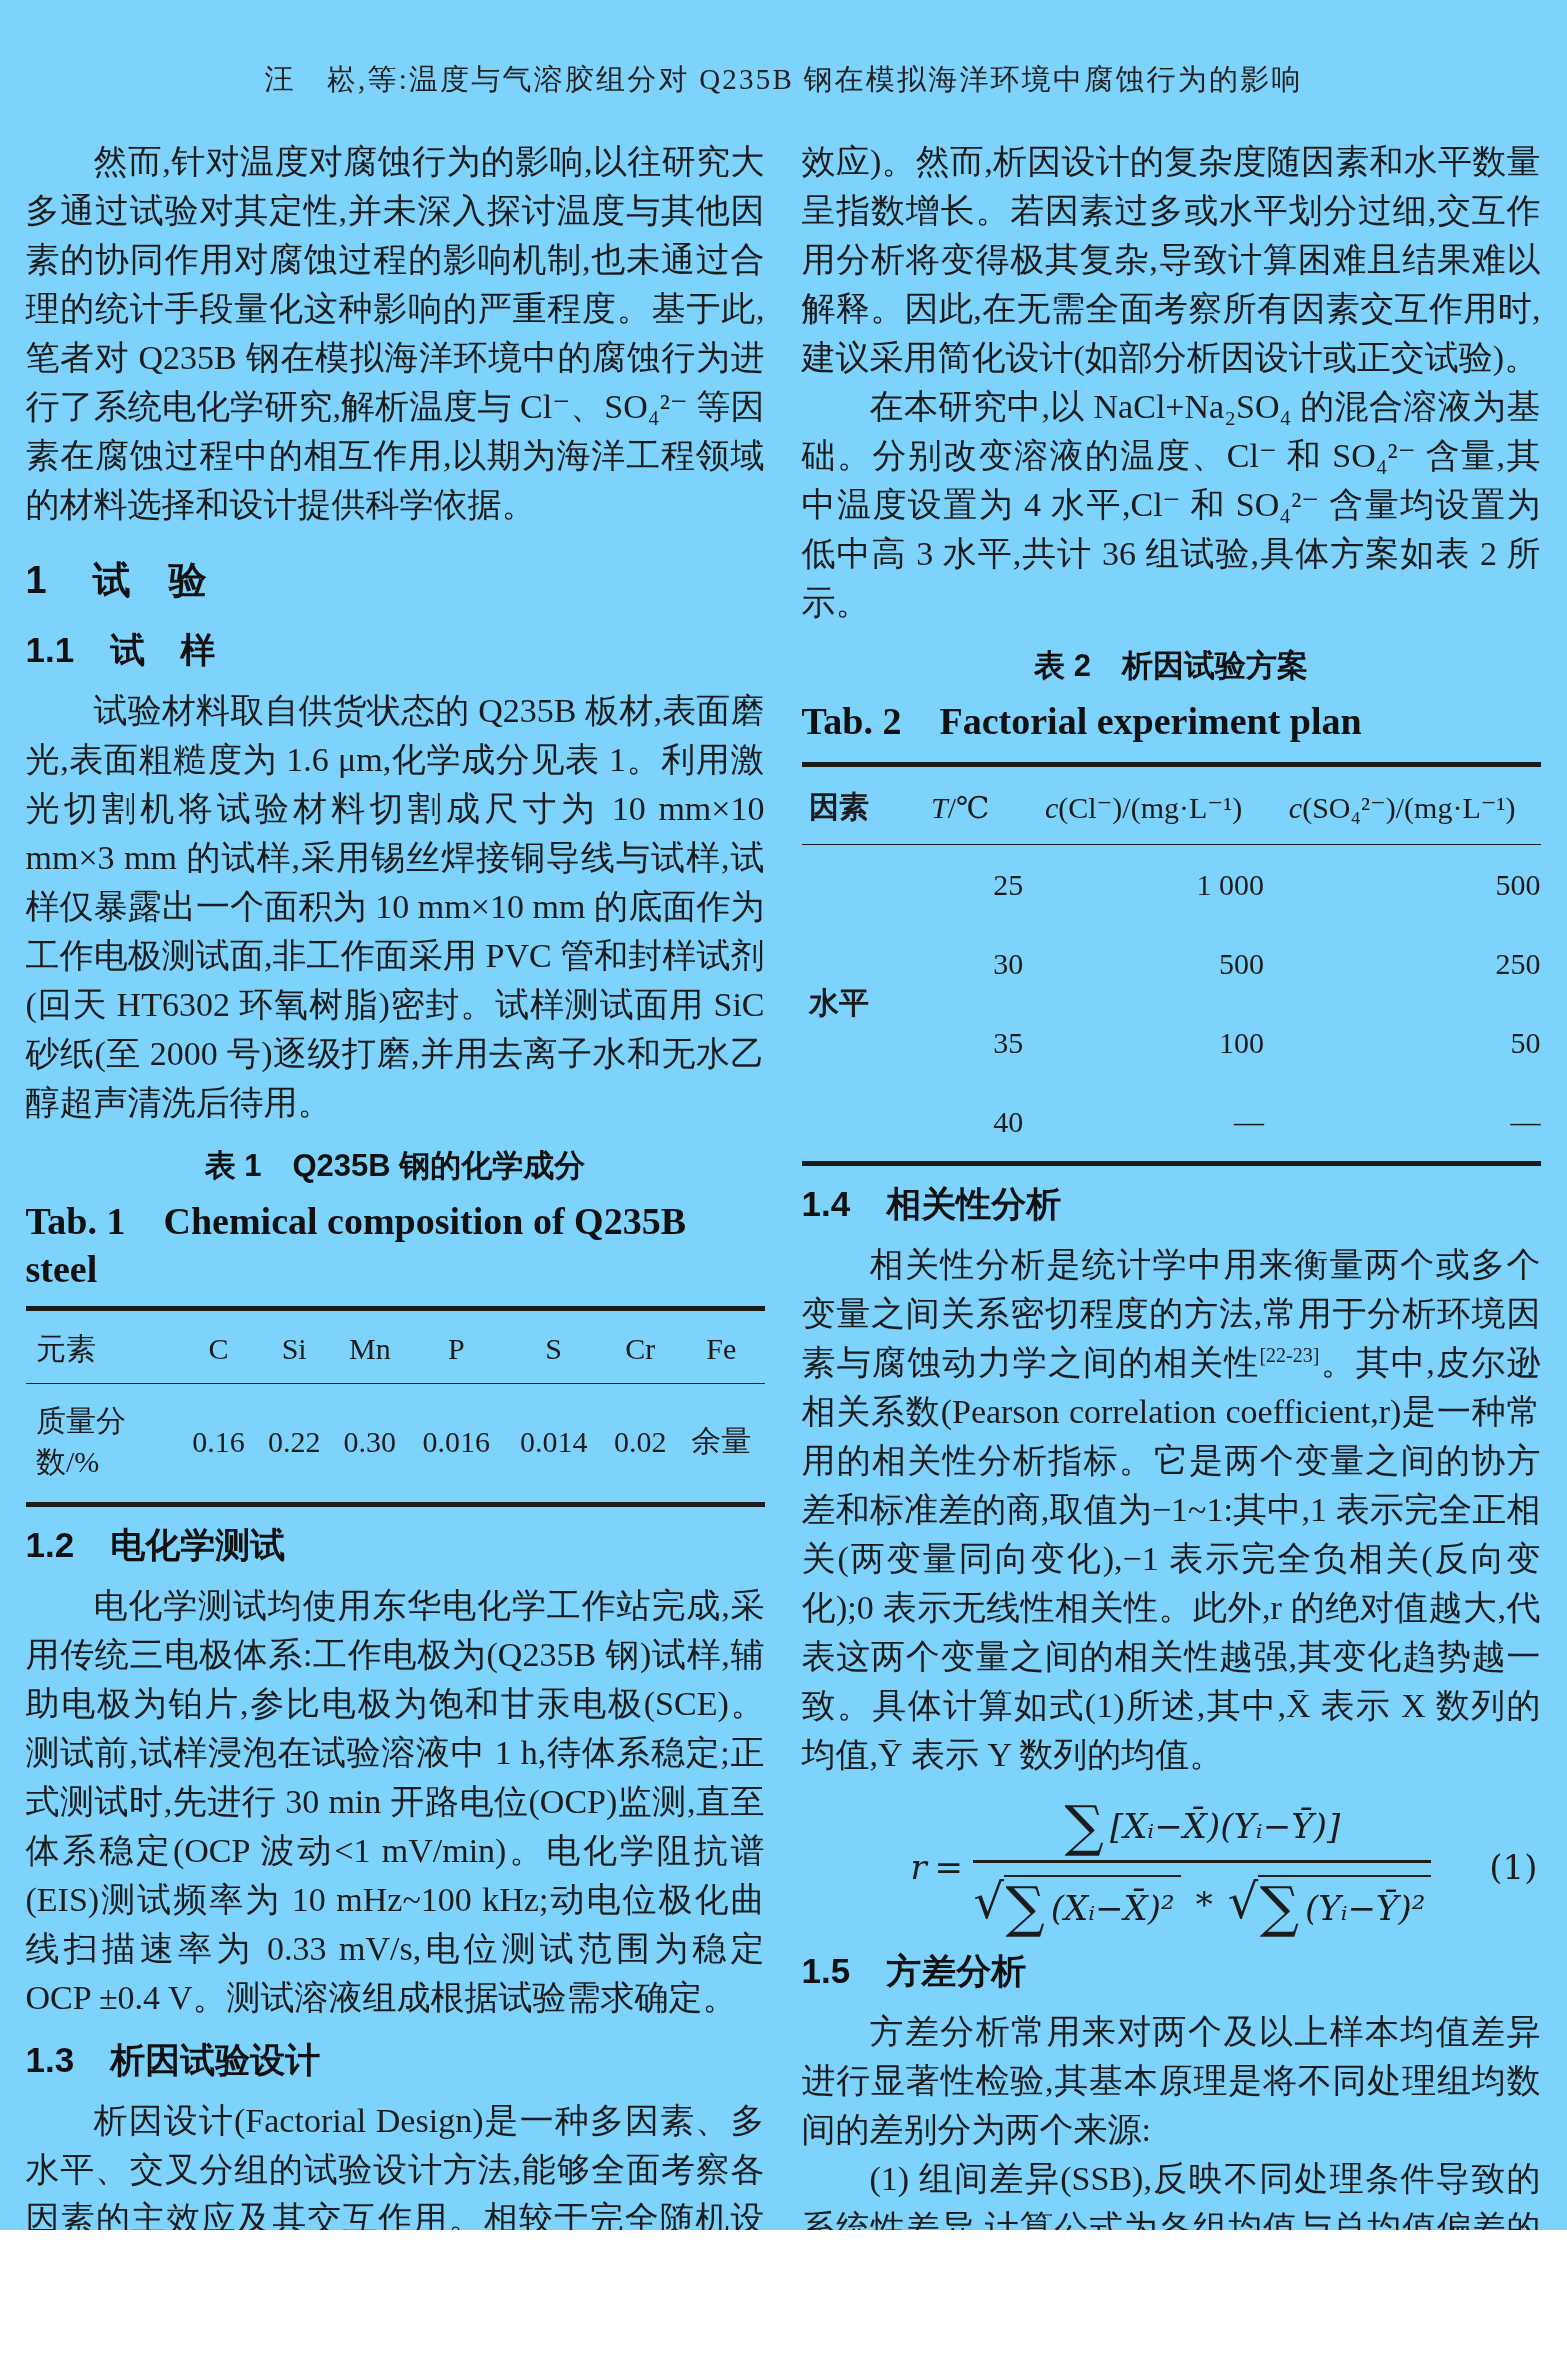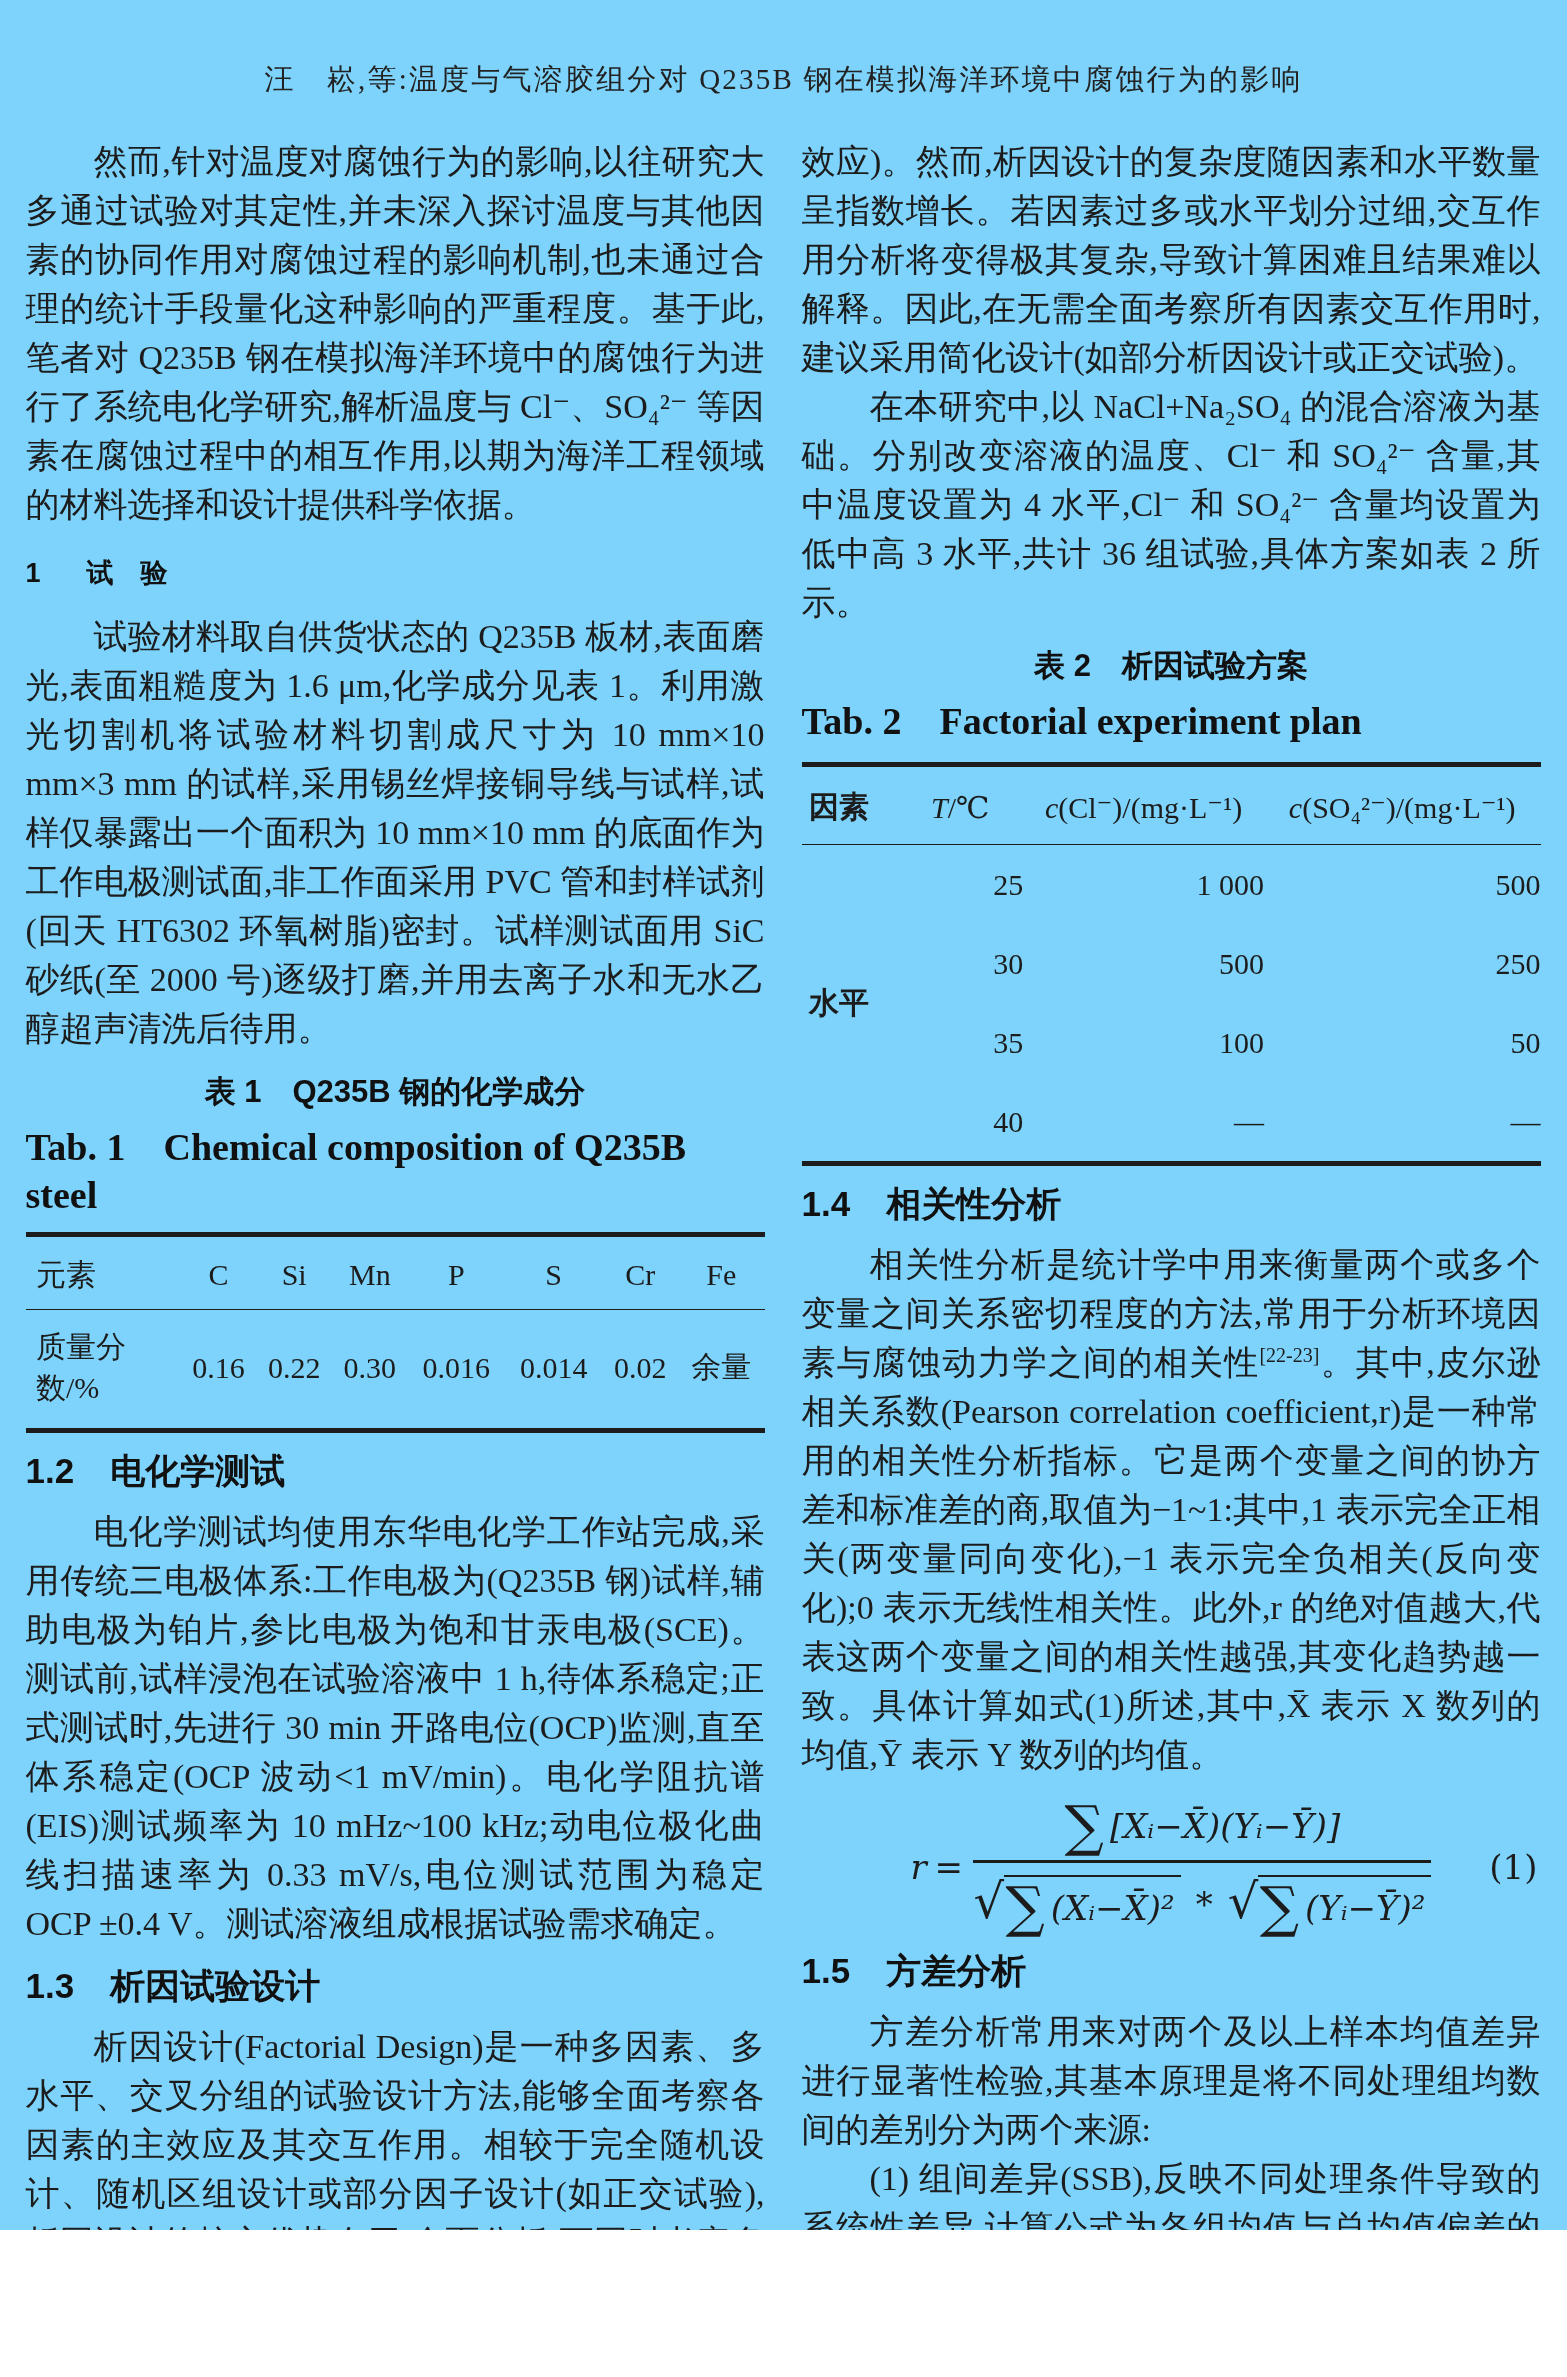--- a/index.html
+++ b/index.html
@@ -10,21 +10,21 @@
   }
   .running-head{
     padding-top:60px;text-align:center;font-size:29px;letter-spacing:2.2px;color:#222;
   }
   .columns{display:flex;gap:37px;padding:0 25.5px;margin-top:37px;}
   .col{width:739px;box-sizing:border-box;}
   p.body{font-size:34px;line-height:49px;text-align:justify;margin:0;color:#1c1c1c;}
   p.indent{text-indent:2em;}
   h1.sec{
     font-family:"Liberation Sans","DejaVu Sans",sans-serif;font-weight:bold;
-    font-size:27px;margin:25.5px 0 21px 0;color:#111;
+    font-size:38px;margin:25.5px 0 21px 0;color:#111;
   }
   h1.sec .hn{margin-right:46px;}
   h2.sub{
     font-family:"Liberation Sans","DejaVu Sans",sans-serif;font-weight:bold;
     font-size:35px;margin:15px 0 12px 0;color:#111;
   }
   h2.sub .hn{margin-right:36px;}
   .tbl-title-zh{
     text-align:center;font-family:"Liberation Sans","DejaVu Sans",sans-serif;
     font-weight:bold;font-size:31px;margin:18px 0 9px 0;color:#111;
@@ -75,20 +75,21 @@
 
   <div class="running-head">汪　崧,等:温度与气溶胶组分对 Q235B 钢在模拟海洋环境中腐蚀行为的影响</div>
 
   <div class="columns">
 
     <div class="col">
       <p class="body indent">然而,针对温度对腐蚀行为的影响,以往研究大多通过试验对其定性,并未深入探讨温度与其他因素的协同作用对腐蚀过程的影响机制,也未通过合理的统计手段量化这种影响的严重程度。基于此,笔者对 Q235B 钢在模拟海洋环境中的腐蚀行为进行了系统电化学研究,解析温度与 Cl⁻、SO₄²⁻ 等因素在腐蚀过程中的相互作用,以期为海洋工程领域的材料选择和设计提供科学依据。</p>
 
       <h1 class="sec"><span class="hn">1</span><span>试　验</span></h1>
 
+      <h2 class="sub"><span class="hn">1.1</span><span>试　样</span></h2>
       <p class="body indent">试验材料取自供货状态的 Q235B 板材,表面磨光,表面粗糙度为 1.6 μm,化学成分见表 1。利用激光切割机将试验材料切割成尺寸为 10 mm×10 mm×3 mm 的试样,采用锡丝焊接铜导线与试样,试样仅暴露出一个面积为 10 mm×10 mm 的底面作为工作电极测试面,非工作面采用 PVC 管和封样试剂(回天 HT6302 环氧树脂)密封。试样测试面用 SiC 砂纸(至 2000 号)逐级打磨,并用去离子水和无水乙醇超声清洗后待用。</p>
 
       <div class="tbl-title-zh">表 1　Q235B 钢的化学成分</div>
       <div class="tbl-title-en">Tab. 1　Chemical composition of Q235B steel</div>
       <table class="tbl t1">
         <tbody>
             <tr>
           <th>元素</th>
           <th>C</th>
           <th>Si</th>

